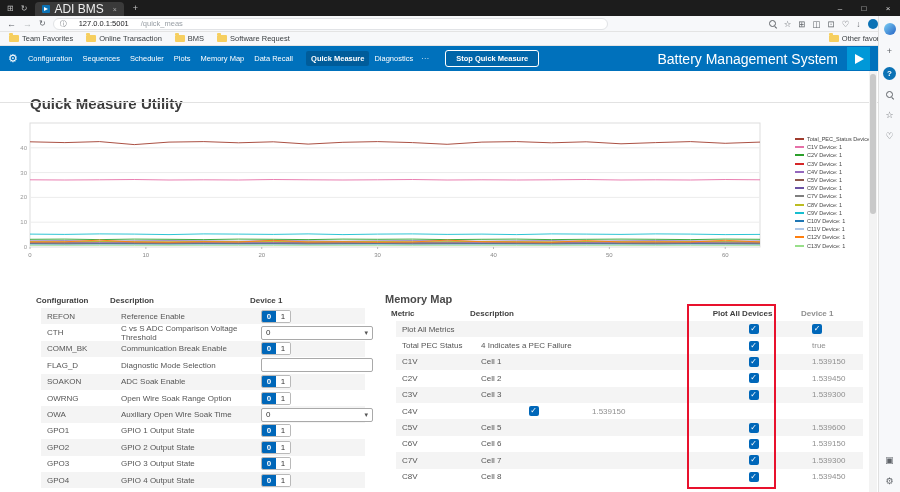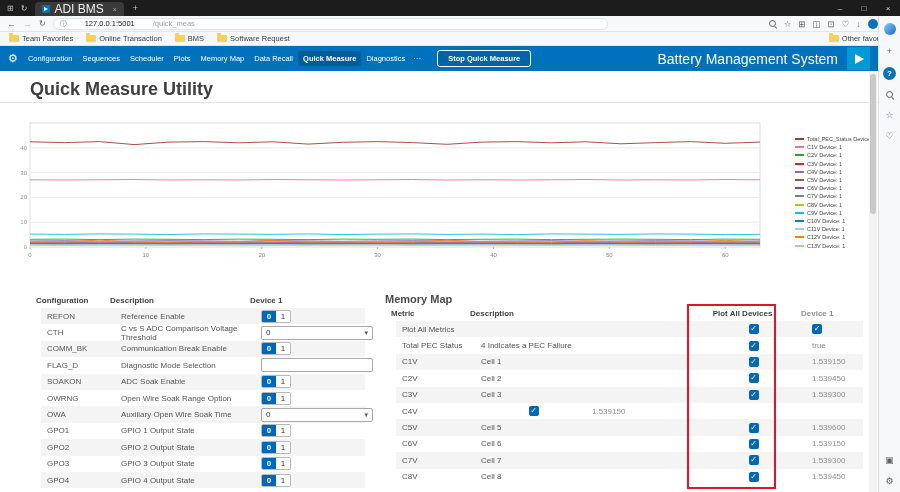--- a/index.html
+++ b/index.html
@@ -15,56 +15,56 @@
   .tab-title{font-size:12px;color:#eee;white-space:nowrap;}
   .tab-close{margin-left:9px;font-size:7px;color:#aaa;}
   .newtab{margin-left:9px;font-size:9px;color:#c5c5c5;}
   .win-controls{margin-left:auto;display:flex;height:16px;}
   .wc{width:24px;display:flex;align-items:center;justify-content:center;font-size:8px;color:#ddd;}
 
   .toolbar{position:absolute;left:0;top:16px;width:900px;height:16px;background:#f7f8fa;border-bottom:1px solid #e4e4e4;display:flex;align-items:center;padding:0 7px;gap:7px;color:#5f6368;}
   .arrow{font-size:9px;}
   .arrow.disabled{color:#b8bbbe;}
   .refresh{font-size:8px;}
-  .addr{width:555px;height:12px;background:#ffffff;border:1px solid #e1e3e6;border-radius:6px;display:flex;align-items:center;padding:0 6px;gap:18px;font-size:7.5px;}
+  .addr{width:555px;height:12px;background:#ffffff;border:1px solid #e1e3e6;border-radius:6px;display:flex;align-items:center;padding:0 6px;gap:12px;font-size:7.5px;}
   .addr .info{font-size:7px;color:#70757a;}
   .addr .host{color:#202124;}
   .addr .path{color:#9aa0a6;}
   .tb-icons{margin-left:auto;display:flex;align-items:center;gap:7px;font-size:8.5px;color:#5f6368;}
   .mag{position:relative;width:8px;height:8px;display:inline-block;}
   .mag::before{content:"";position:absolute;left:0;top:0;width:5px;height:5px;border:1.2px solid #5f6368;border-radius:50%;}
   .mag::after{content:"";position:absolute;left:6px;top:6px;width:3.2px;height:1.2px;background:#5f6368;transform:rotate(45deg);transform-origin:0 0;}
   .avatar{width:10px;height:10px;border-radius:50%;background:#0b72b5;}
 
   .bookmarks{position:absolute;left:0;top:32px;width:900px;height:14px;background:#f7f8fa;border-bottom:1px solid #e4e4e4;display:flex;align-items:center;padding:0 9px;font-size:7.5px;color:#3c4043;}
   .bm-item{display:flex;align-items:center;margin-right:13px;}
   .folder-icon{width:10px;height:7px;background:#f6cf60;border-radius:1px;position:relative;display:inline-block;margin-right:3px;flex:none;}
   .folder-icon::before{content:"";position:absolute;top:-2px;left:0;width:4px;height:2px;background:#f6cf60;border-radius:1px 1px 0 0;}
   .other-fav{margin-left:auto;display:flex;align-items:center;}
 
   
   .appbar{position:absolute;left:0;top:46px;width:878px;height:25px;background:#0071bc;display:flex;align-items:center;color:#fff;padding:0 8px;}
   .gear{font-size:11px;margin-right:5px;color:#fff;}
   .nav-item{font-size:7.5px;padding:3px 5px;border-radius:2px;white-space:nowrap;}
-  .nav-item.active{background:rgba(0,0,0,0.18);font-weight:bold;}
+  .nav-item.active{background:rgba(0,0,0,0.18);font-weight:bold;margin-left:8px;}
   .nav-dots{font-size:8px;opacity:.75;margin:0 3px;letter-spacing:1px;}
   .stop-btn{margin-left:12px;border:1px solid #ffffff;border-radius:3px;background:rgba(0,0,0,0.10);font-size:7.5px;font-weight:bold;padding:3px 10px;color:#fff;white-space:nowrap;}
   .brand{margin-left:auto;font-size:14px;margin-right:9px;white-space:nowrap;}
   .logo{width:23px;height:23px;background:#0098d8;display:flex;align-items:center;justify-content:center;flex:none;}
   .logo-tri{width:0;height:0;border-left:9px solid #fff;border-top:5.5px solid transparent;border-bottom:5.5px solid transparent;margin-left:2px;}
 
   
   .sidebar{position:absolute;left:878px;top:16px;width:22px;height:476px;background:#f7f8fa;border-left:1px solid #e0e0e0;display:flex;flex-direction:column;align-items:center;padding:7px 0 6px 0;gap:11px;color:#5f6368;font-size:9px;}
   .copilot{width:12px;height:12px;border-radius:50%;background:linear-gradient(135deg,#7cd0f5,#2563c4);}
   .helpc{width:13px;height:13px;border-radius:50%;background:#0b72b5;color:#fff;font-size:8px;font-weight:bold;display:flex;align-items:center;justify-content:center;}
   .sb-spacer{flex:1;}
 
   
   .content{position:absolute;left:0;top:71px;width:878px;height:421px;background:#fff;overflow:hidden;}
-  .page-title{position:absolute;left:30px;top:8px;font-size:18px;font-weight:bold;color:#3d3d3d;}
+  .page-title{position:absolute;left:30px;top:24px;font-size:15px;font-weight:bold;color:#3d3d3d;}
   .divider{position:absolute;left:0;top:31px;width:878px;border-bottom:1px solid #e2e2e2;}
   .scrollbar{position:absolute;left:869px;top:0;width:8px;height:421px;background:#f3f3f3;}
   .scroll-thumb{position:absolute;left:1px;top:3px;width:6px;height:140px;background:#c9c9c9;border-radius:3px;}
   #chart-svg{position:absolute;left:0;top:40px;}
   .legend{position:absolute;left:795px;top:64px;width:72px;}
   .lg-row{display:flex;align-items:center;height:8.2px;}
   .lg-swatch{width:9px;height:2px;margin-right:3px;flex:none;}
   .lg-label{font-size:5.5px;color:#444;white-space:nowrap;}
 
   

